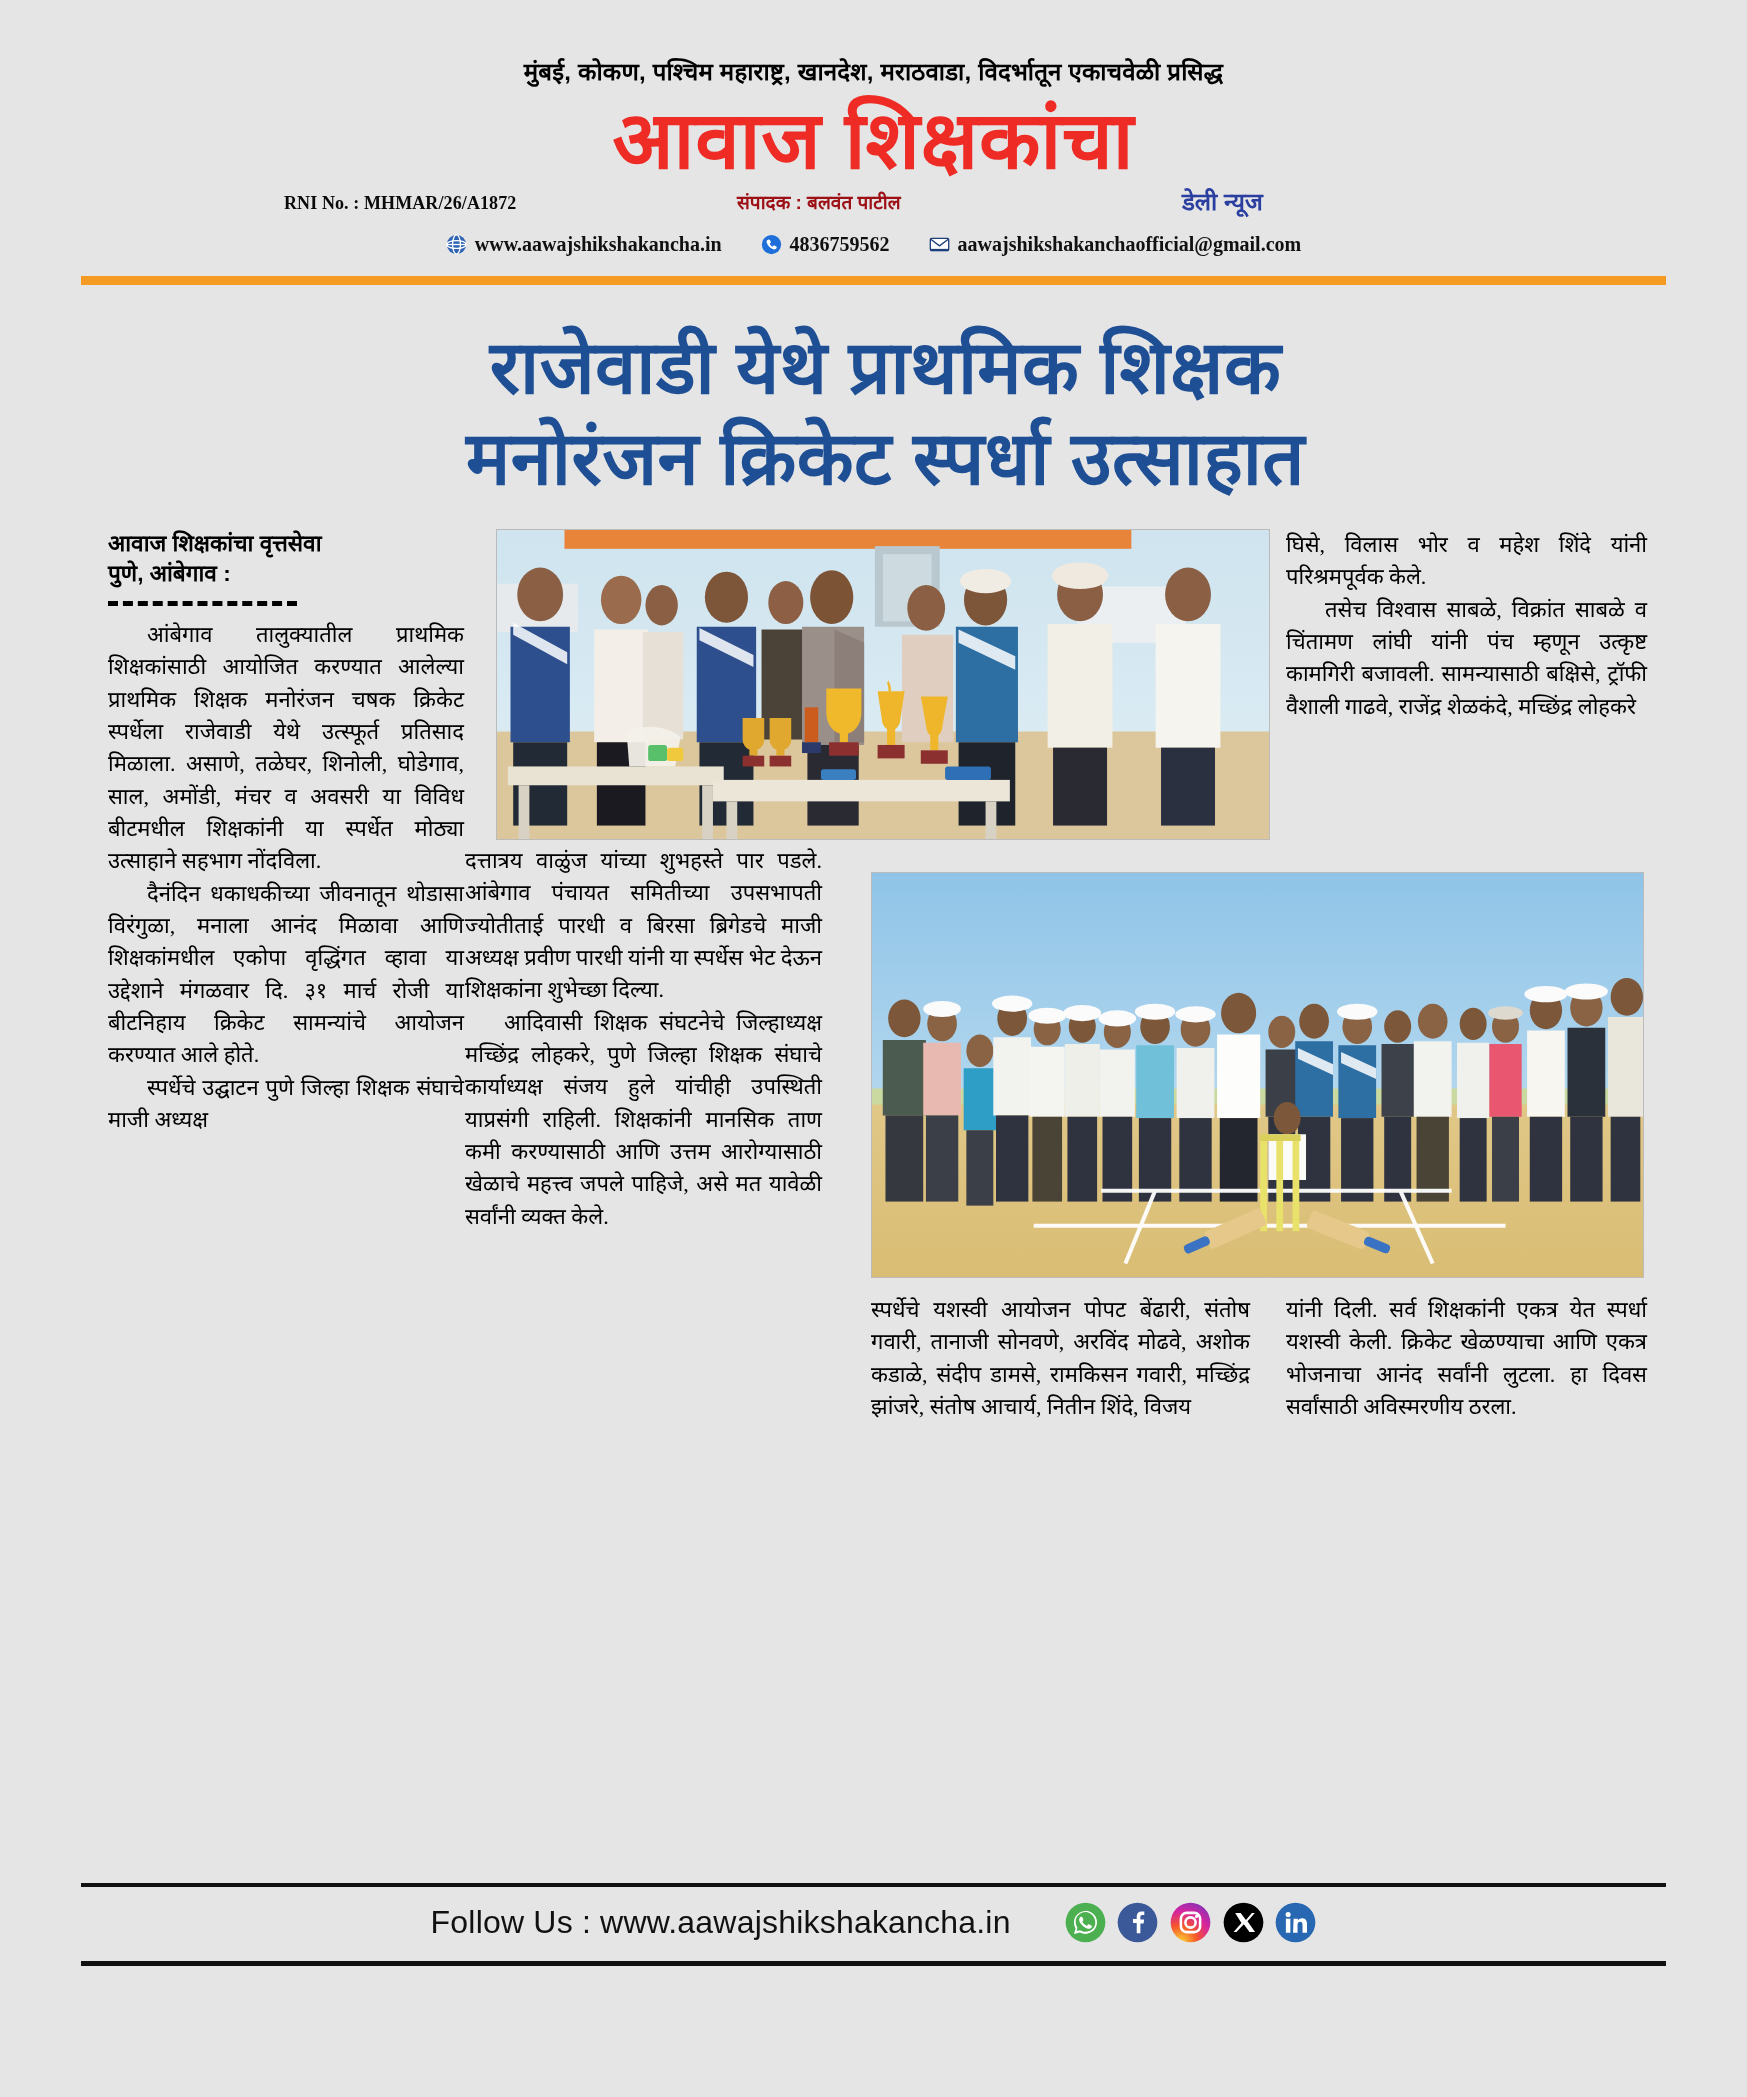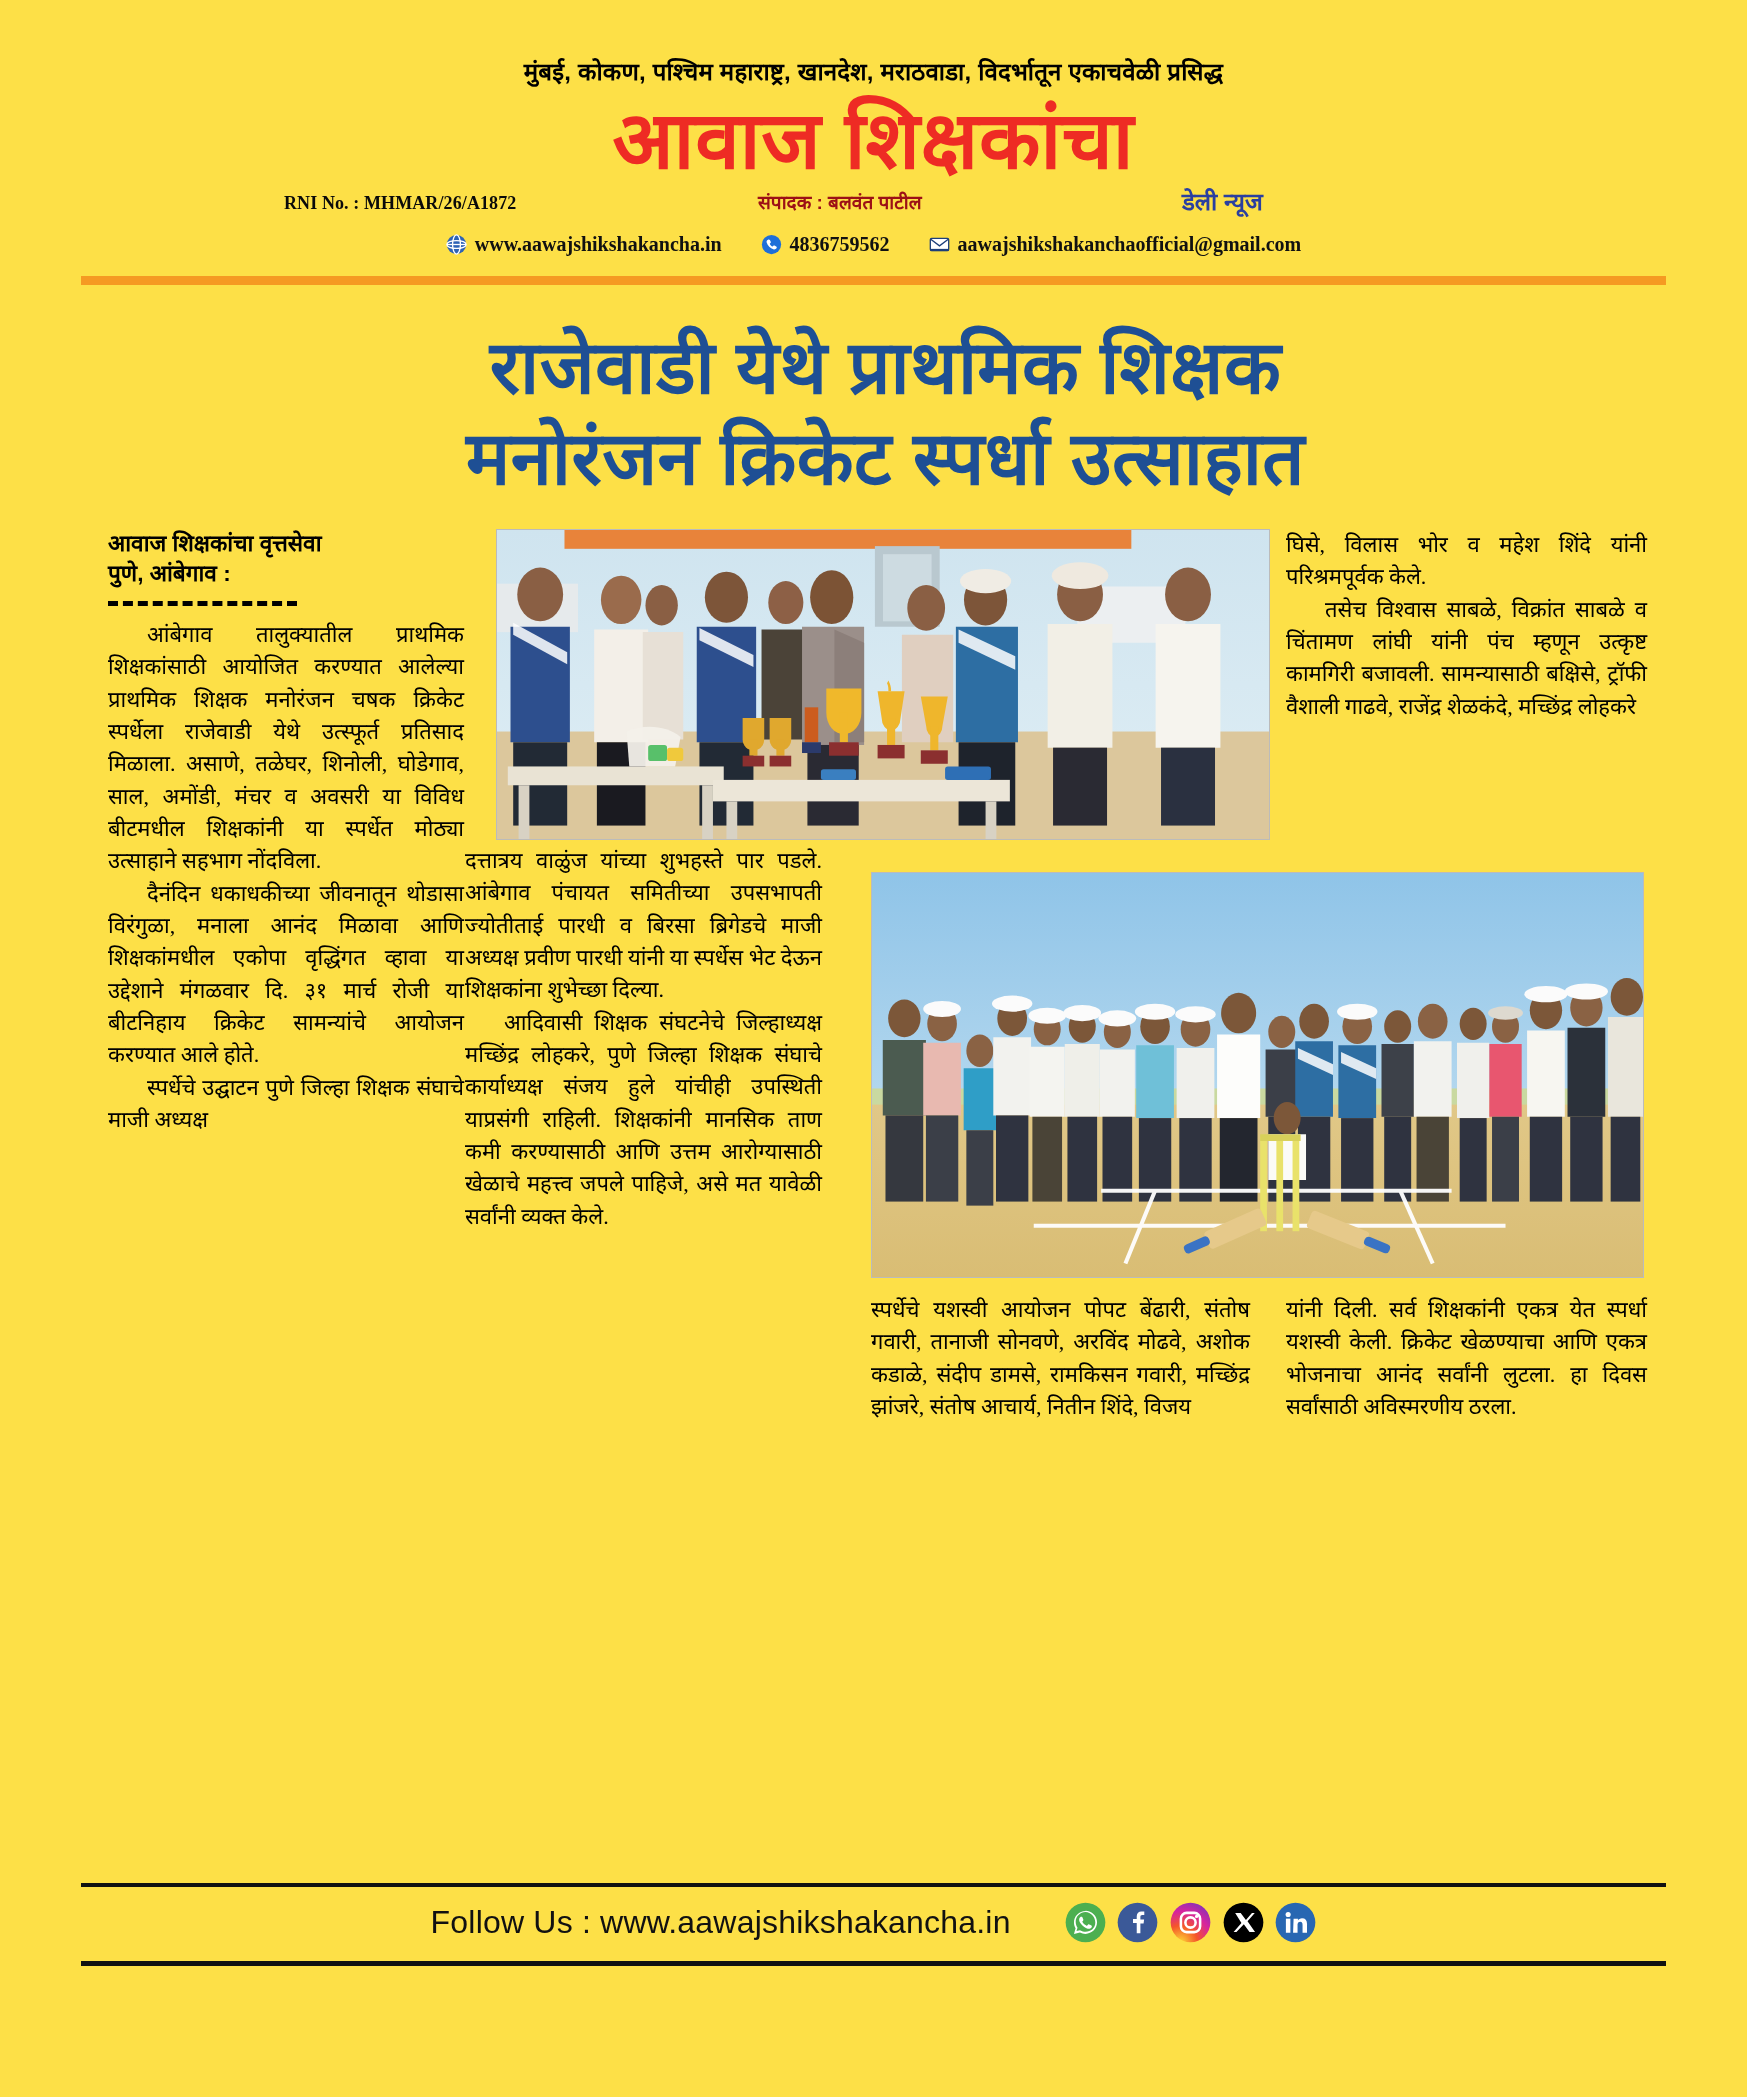--- a/index.html
+++ b/index.html
@@ -10,21 +10,21 @@
     height: 2097px;
     background: #ffffff;
     font-family: "Liberation Serif", "DejaVu Serif", serif;
     color: #000000;
     overflow: hidden;
   }
   .page {
     position: relative;
     width: 1747px;
     height: 2097px;
-    background: #fde047;
+    background: #e5e5e5;
     padding: 0;
   }
 
   
   .masthead { padding: 59px 90px 0 90px; text-align: center; }
   .strapline {
     font-family: "Liberation Sans", "DejaVu Sans", sans-serif;
     font-weight: bold;
     font-size: 24px;
     letter-spacing: 0.2px;
@@ -51,21 +51,21 @@
   }
   .rni {
     position: absolute; left: 194px; top: 10px;
     font-family: "Liberation Serif", serif;
     font-weight: bold;
     font-size: 18px;
     color: #0a0a0a;
     letter-spacing: 0.1px;
   }
   .editor {
-    position: absolute; left: 668px; top: 5.4px;
+    position: absolute; left: 647px; top: 5.4px;
     font-family: "Liberation Sans", sans-serif;
     font-weight: bold;
     font-size: 19px;
     color: #9c1016;
   }
   .daily {
     position: absolute; left: 1092px; top: 0.9px;
     font-family: "Liberation Sans", sans-serif;
     font-weight: bold;
     font-size: 24px;

